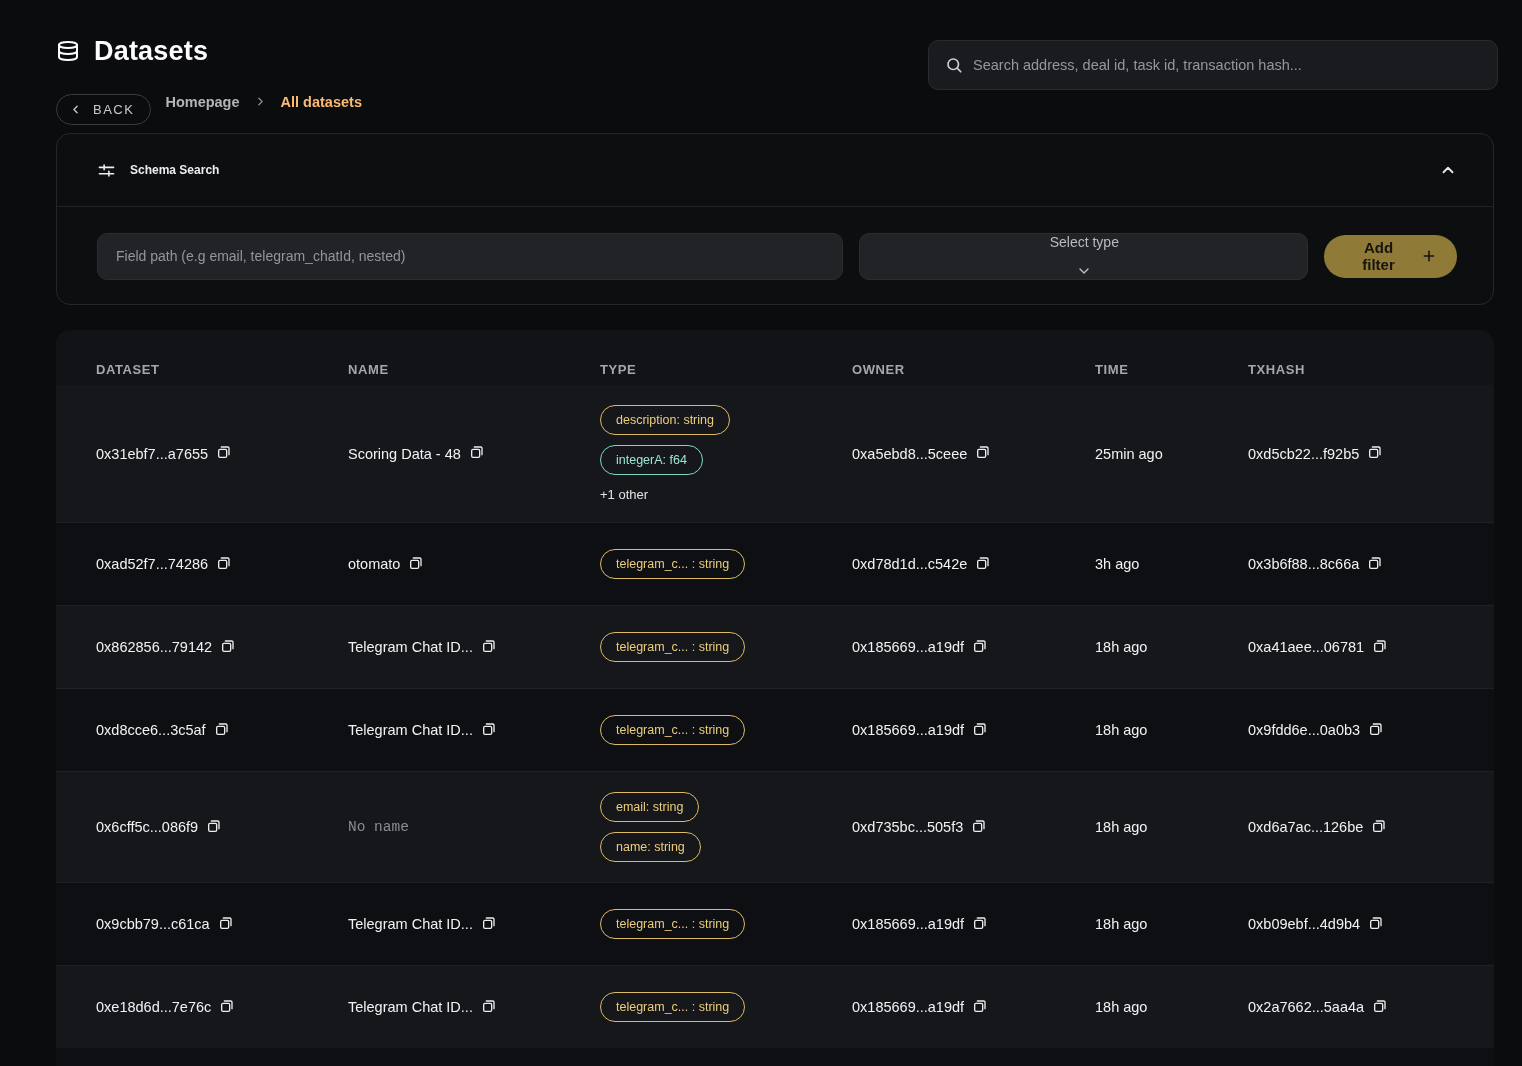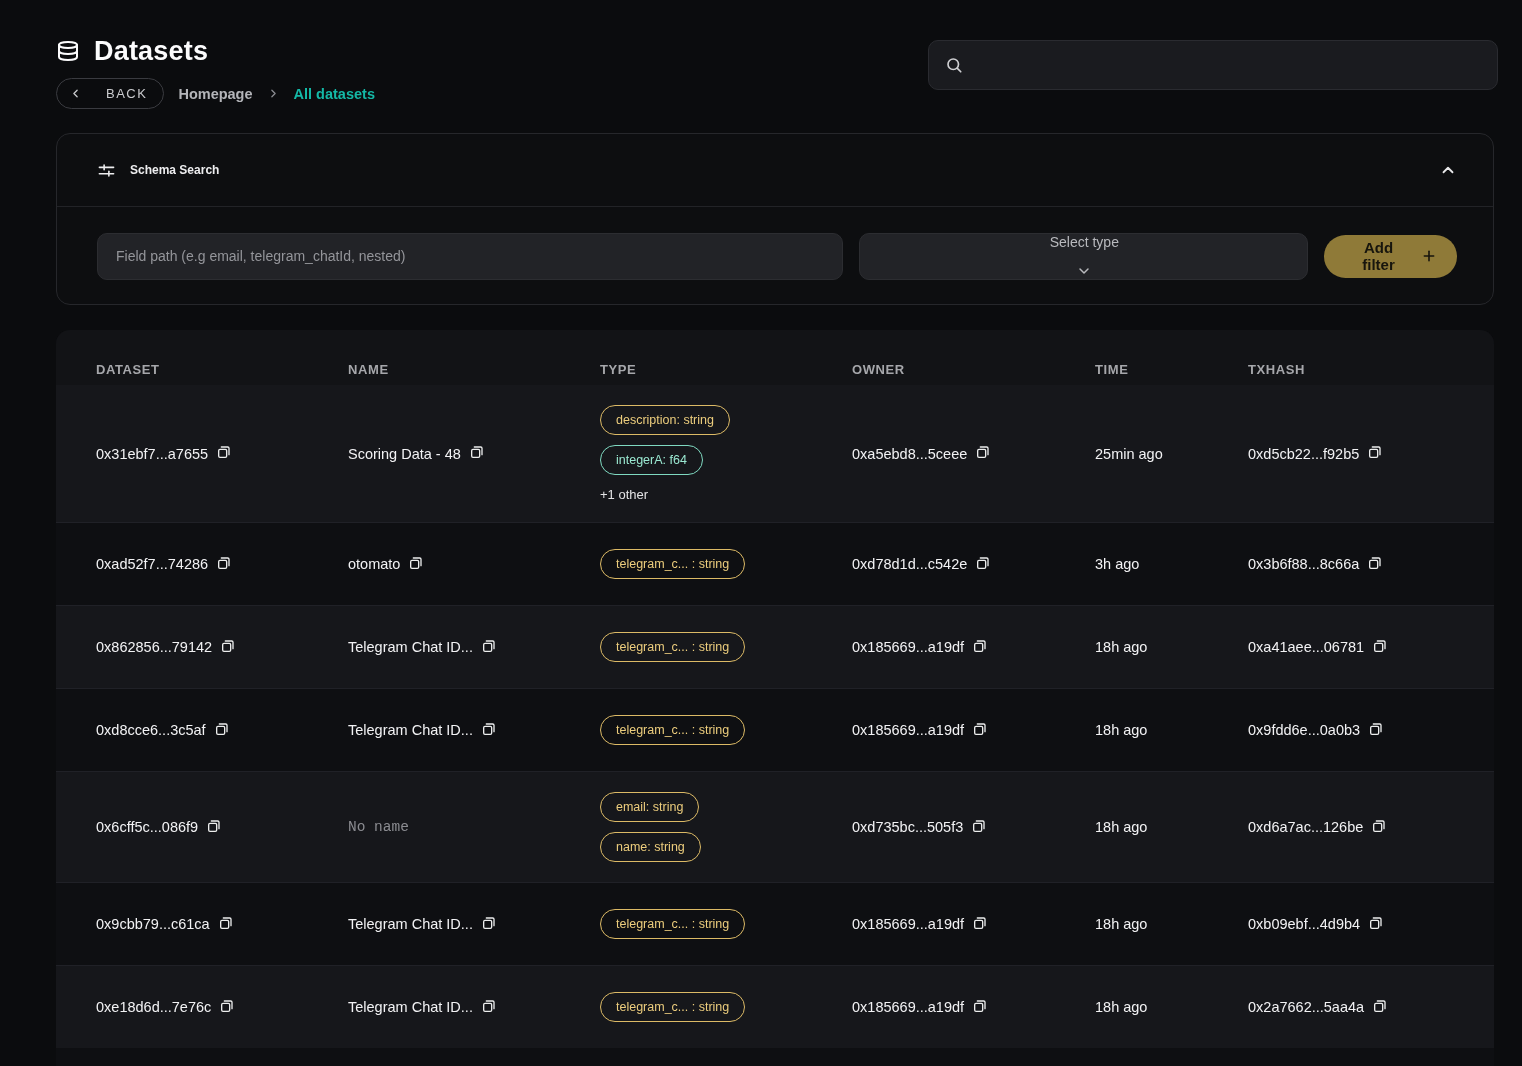--- a/index.html
+++ b/index.html
@@ -12,29 +12,30 @@
   }
   .page { position:absolute; inset:0; }
 
   
   .title-row { position:absolute; top:36px; left:56px; display:flex; align-items:center; gap:14px; }
   .db-icon svg { display:block; }
   .page-title { font-size:27px; font-weight:800; letter-spacing:0.2px; color:#fcfcfd; }
 
   .back-row { position:absolute; top:78px; left:56px; display:flex; align-items:center; gap:14px; }
   .back-btn {
-    display:flex; align-items:center; gap:24px;
+    display:flex; align-items:center; gap:11px;
     height:31px; padding:0 16px 0 12px;
     border:1px solid #3a3b40; border-radius:999px;
     background:transparent; color:#c9cacd;
     font-size:13px; letter-spacing:1.5px; cursor:pointer;
     font-family:inherit;
+    margin-top:16px;
   }
   .crumb { font-size:14.5px; font-weight:700; color:#b4b5b9; cursor:pointer; }
-  .crumb.current { color:#14b8a6; cursor:default; }
+  .crumb.current { color:#fdba74; cursor:default; }
   .crumb-sep { color:#8a8b90; display:flex; align-items:center; }
 
   .search-wrap {
     position:absolute; top:40px; right:24px; width:570px; height:50px;
     background:#1a1b1f; border:1px solid #2a2b30; border-radius:10px;
     display:flex; align-items:center; gap:10px; padding:0 16px;
   }
   .search-wrap input {
     flex:1; background:transparent; border:none; outline:none;
     color:#e8e8ea; font-size:14.5px; font-family:inherit;
@@ -138,20 +139,21 @@
     <span class="crumb current">All datasets</span>
   </div>
 
   <div class="search-wrap">
     <span style="display:flex;">
       <svg width="18" height="18" viewBox="0 0 24 24" fill="none" stroke="#cfd0d3" stroke-width="2.2" stroke-linecap="round">
           <circle cx="11" cy="11" r="7"></circle>
           <line x1="16.5" y1="16.5" x2="21" y2="21"></line>
         </svg>
     </span>
+    <input type="text" placeholder="Search address, deal id, task id, transaction hash..." style="">
   </div>
 
   <div class="schema-panel">
     <div class="schema-head">
       <span style="display:flex;">
         <svg width="19" height="19" viewBox="0 0 24 24" fill="none" stroke="#ededef" stroke-width="2" stroke-linecap="round">
           <line x1="3" y1="8" x2="21" y2="8"></line>
             <line x1="9" y1="5" x2="9" y2="11"></line>
           <line x1="3" y1="16" x2="21" y2="16"></line>
             <line x1="15" y1="13" x2="15" y2="19"></line>

